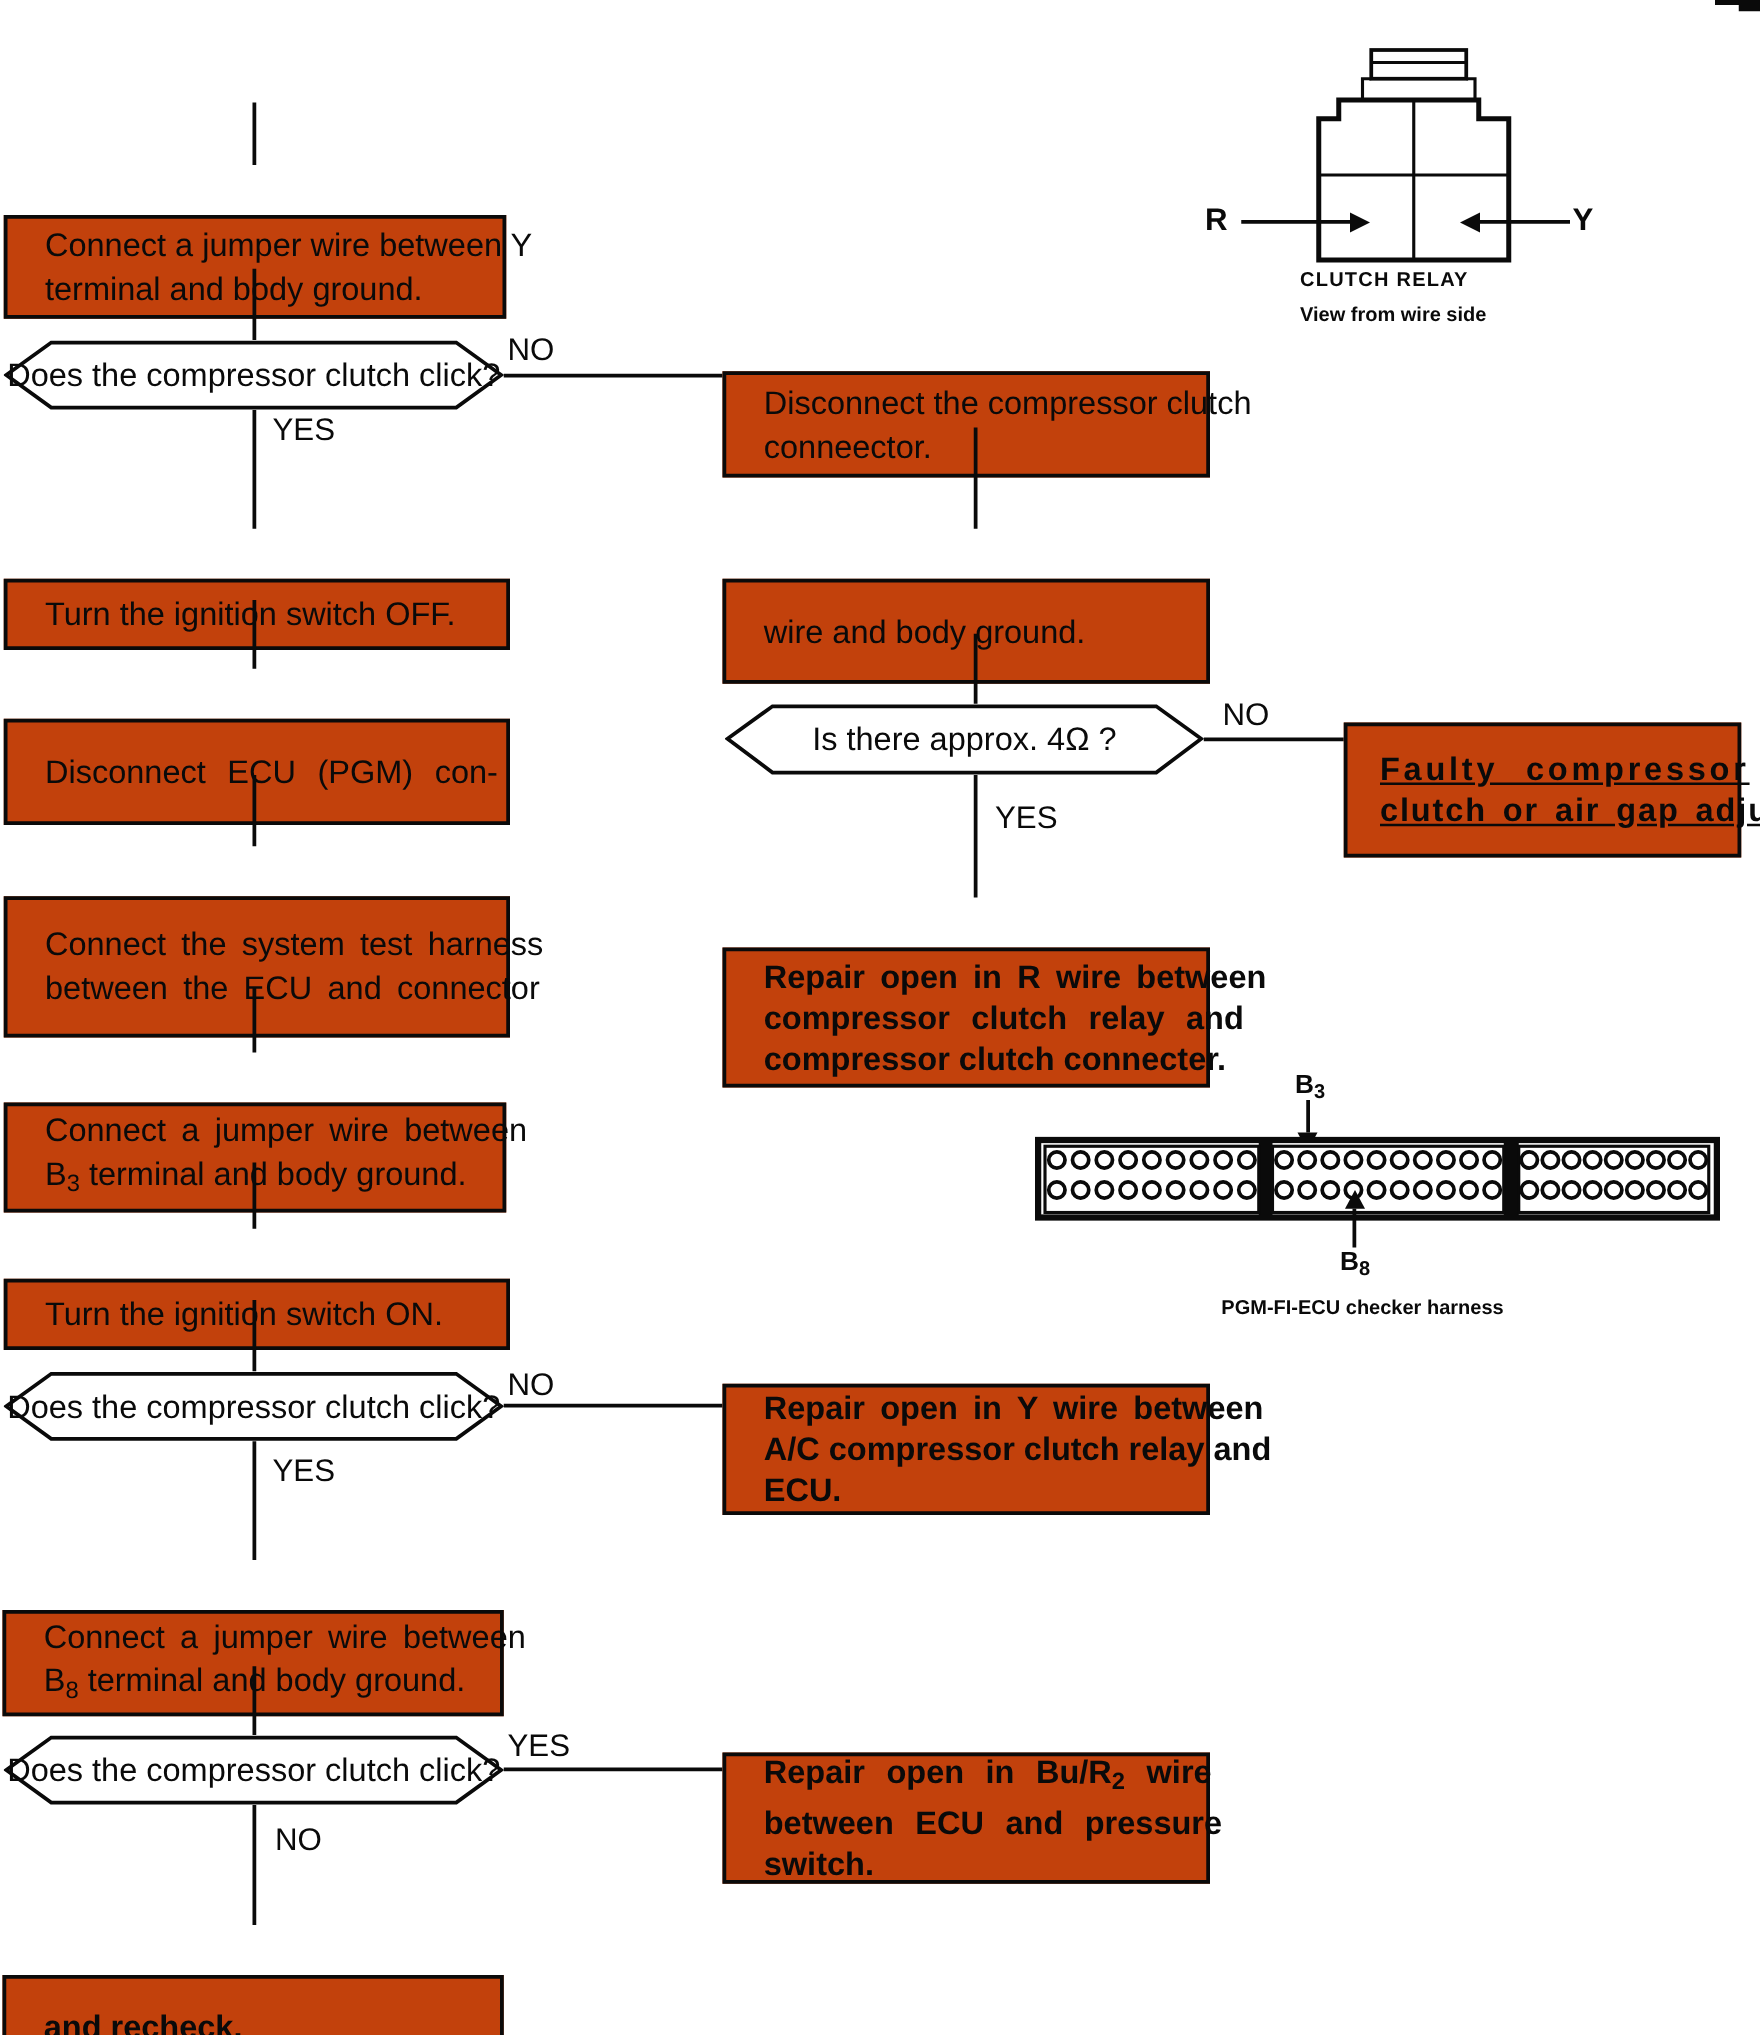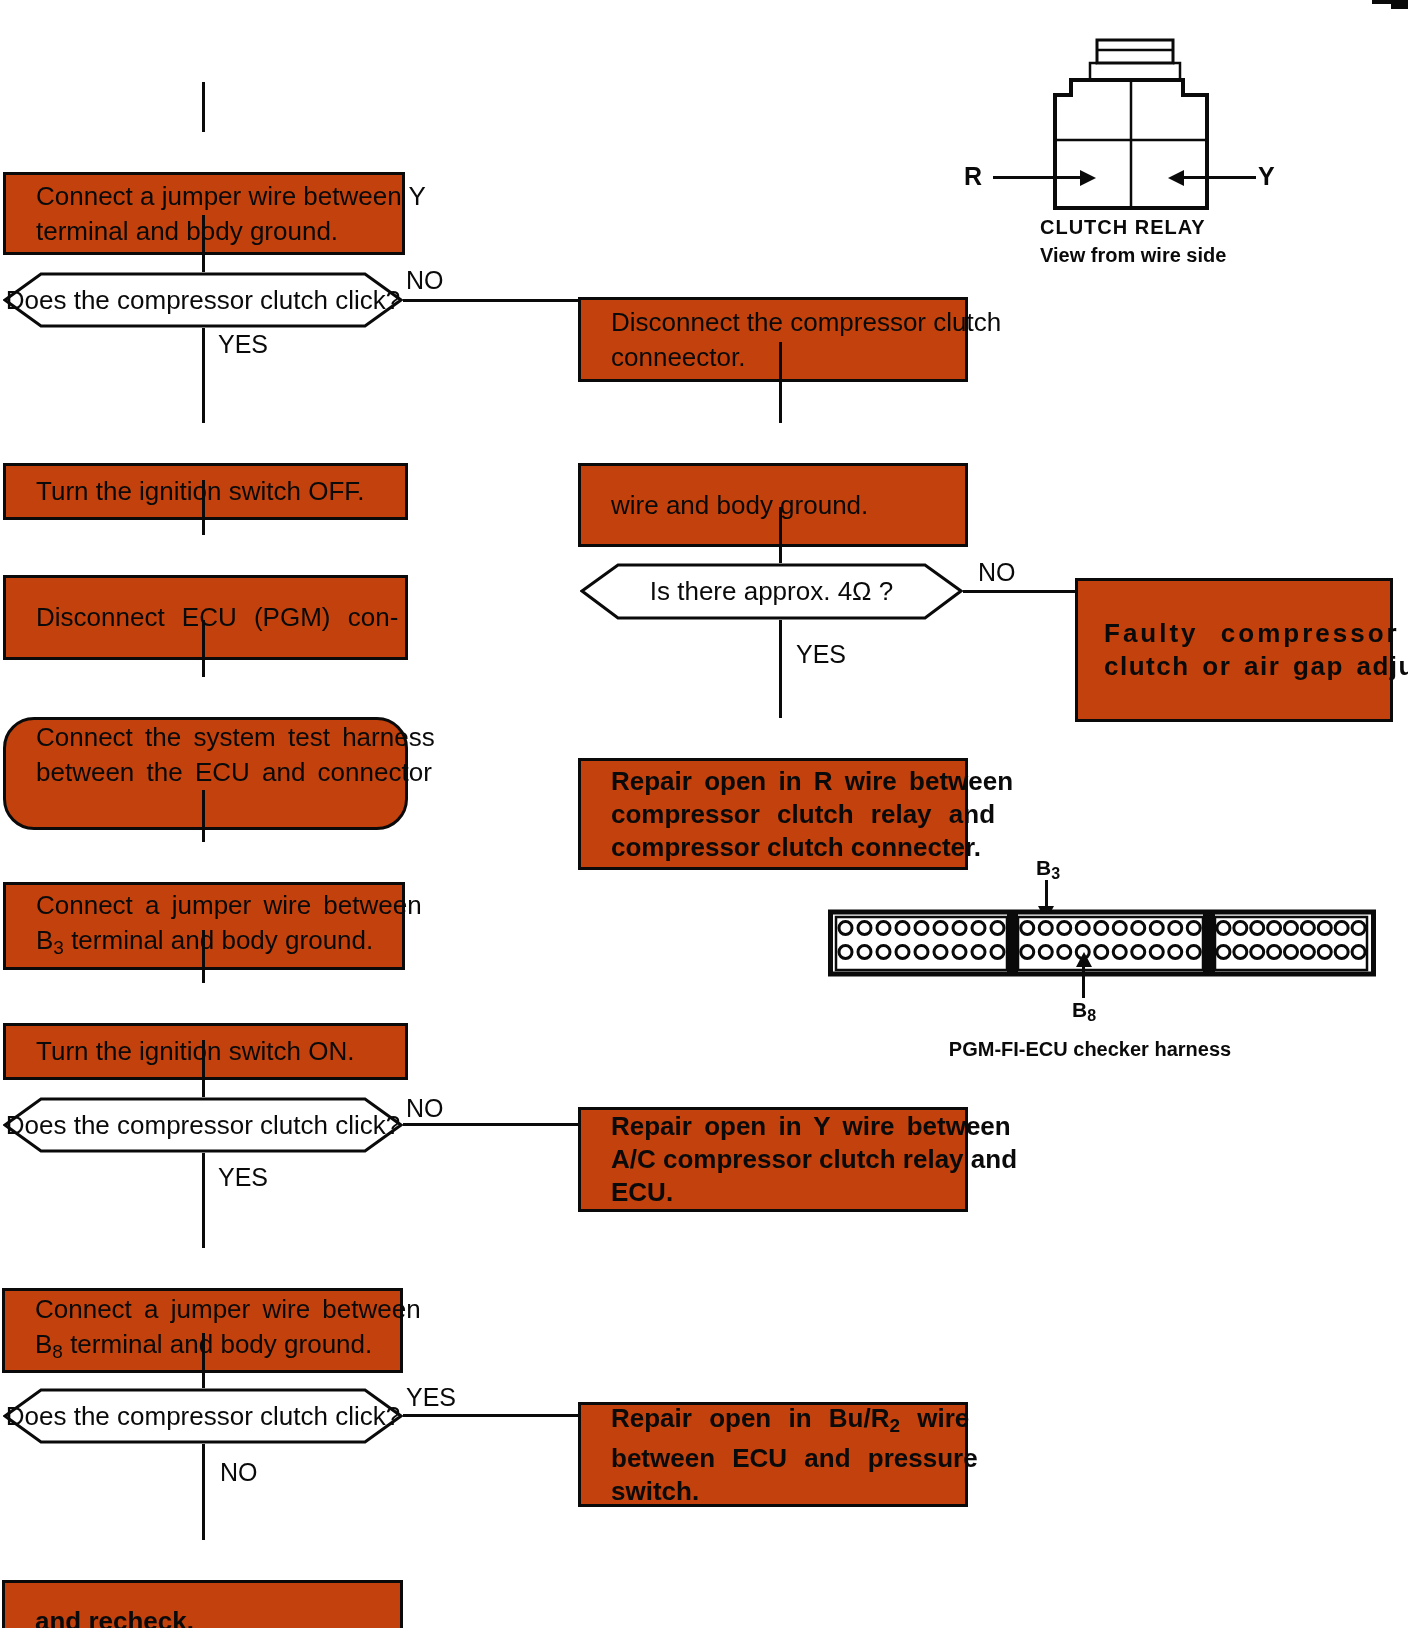--- a/index.html
+++ b/index.html
@@ -3,30 +3,30 @@
 <meta charset="utf-8">
 <style>
   html,body{margin:0;padding:0;background:#e8e8e8;}
   #page{position:relative;width:1408px;height:1628px;background:#ffffff;overflow:hidden;
         font-family:"Liberation Sans","DejaVu Sans",sans-serif;color:#0a0a0a;}
   .box{position:absolute;border:3px solid #0a0a0a;background:#c2410c;font-size:26px;
        display:flex;flex-direction:column;justify-content:center;box-sizing:border-box;margin-top:40px;}
   .box .ln{padding-left:30px;padding-right:14px;line-height:35px;white-space:nowrap;}
   .tight .ln{line-height:33px;}
   .bold{font-weight:bold;}
-  .topalign{justify-content:flex-start;border-radius:31px;}
+  .topalign{justify-content:flex-start;padding-top:18px;}
   .hex{position:absolute;}
   .hex svg{position:absolute;left:0;top:0;width:100%;height:100%;}
   .hexlbl{position:absolute;left:0;top:0;right:0;bottom:0;display:flex;align-items:center;
           justify-content:center;font-size:26px;white-space:nowrap;}
   .vline,.hline{position:absolute;background:#0a0a0a;}
   .vline{width:3px;}
   .hline{height:3px;}
   .lbl{position:absolute;font-size:25px;white-space:nowrap;}
-  .cap{position:absolute;font-weight:bold;font-size:20px;white-space:nowrap;}
+  .cap{position:absolute;font-weight:bold;font-size:16px;white-space:nowrap;}
   .sb{font-size:19px;vertical-align:-5px;}
   .sb2{font-size:16px;vertical-align:-4px;font-weight:bold;}
   .w1{word-spacing:5px;}
   .w2{word-spacing:10px;}
   .w3{word-spacing:15px;}
   .lsA{letter-spacing:3px;word-spacing:12px;}
   .lsB{letter-spacing:1.5px;word-spacing:4px;}
   .tri{position:absolute;width:0;height:0;}
   .tri-down{border-left:8px solid transparent;border-right:8px solid transparent;border-top:15px solid #0a0a0a;}
   .tri-up{border-left:8px solid transparent;border-right:8px solid transparent;border-bottom:15px solid #0a0a0a;}
@@ -144,21 +144,21 @@
     <svg viewBox="0 0 383 57" preserveAspectRatio="none">
       <polygon points="2,28 38,2 345,2 381,28 345,55 38,55" fill="#fff" stroke="#0a0a0a" stroke-width="3"></polygon>
     </svg>
     <div class="hexlbl">Is there approx. 4Ω ?</div>
   </div>
   <div class="lbl" style="left:978px;top:558px;">NO</div>
   <div class="hline" style="left:963px;top:590px;width:112px;"></div>
   <div class="lbl" style="left:796px;top:640px;">YES</div>
   <div class="vline" style="left:779px;top:620px;height:98px;"></div>
 
-  <div class="box bold tight" style="left:1075px;top:538px;width:318px;height:144px;">
+  <div class="box bold tight" style="left:1075px;top:538px;width:318px;height:108px;text-decoration:underline;">
     <div class="ln lsA" style="padding-left:26px;">Faulty compressor</div>
     <div class="ln lsB" style="padding-left:26px;">clutch or air gap adjust-</div>
   </div>
 
   <div class="box bold tight" style="left:578px;top:718px;width:390px;height:112px;">
     <div class="ln w1">Repair open in R wire between</div>
     <div class="ln w2">compressor clutch relay and</div>
     <div class="ln">compressor clutch connecter.</div>
   </div>
 

